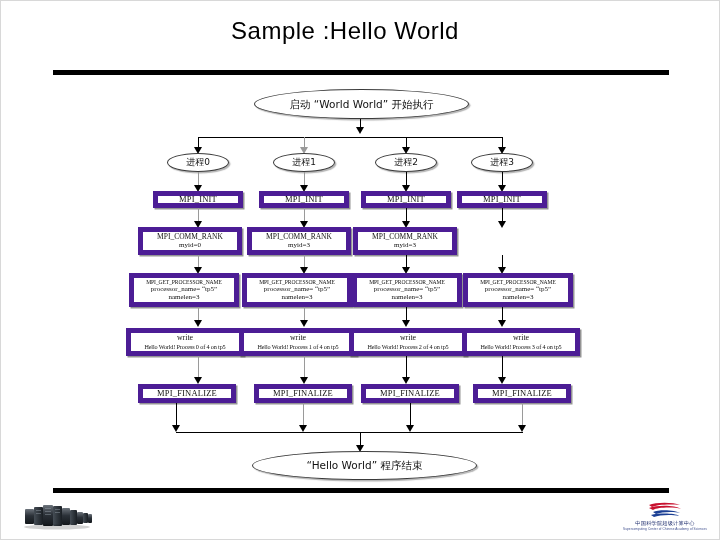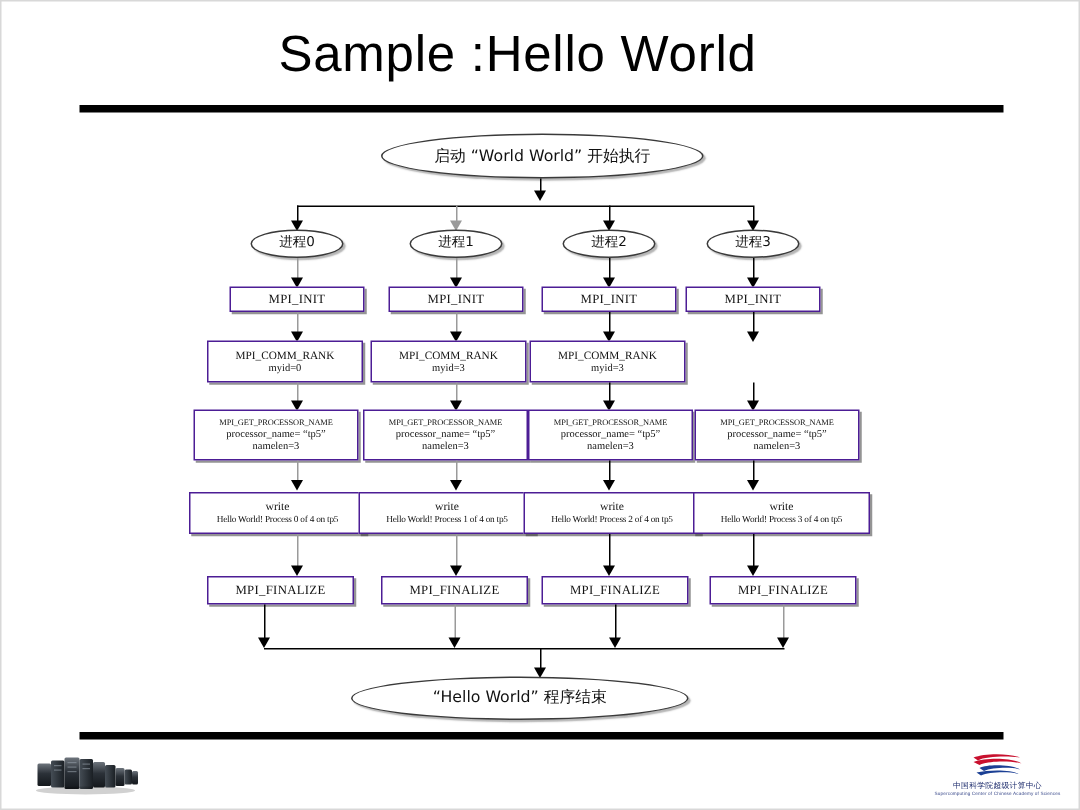--- a/index.html
+++ b/index.html
@@ -15,41 +15,41 @@
     width:720px;height:540px;
     border:1px solid #d8d8d8;
     box-sizing:border-box;
     background:#fff;
   }
   
   #title{
     position:absolute;left:0;top:16px;width:688px;
     text-align:center;
     font-family:"Liberation Sans", sans-serif;
-    font-size:34px;font-weight:400;color:#000;
+    font-size:24px;font-weight:400;color:#000;
     letter-spacing:.5px;
     white-space:nowrap;
   }
   .rule{
     position:absolute;left:52px;width:616px;height:5px;
     background:#000;
   }
   #rule-top{top:69px;}
   #rule-bottom{top:487px;}
 
   
   #diagram{
     position:absolute;left:0;top:0;width:720px;height:540px;
     pointer-events:none;
   }
   .node{
     position:absolute;
     box-sizing:border-box;
     background:#fff;
-    border:1px solid #4c1d95;
+    border:5px solid #4c1d95;
     color:#111;
     display:flex;flex-direction:column;
     align-items:center;justify-content:center;
     text-align:center;
     font-family:"Liberation Serif", serif;
     line-height:1.15;
     box-shadow:1.5px 1.5px 0 rgba(60,60,60,.55);
   }
   .oval{
     border-radius:50%;
@@ -258,21 +258,21 @@
     <div class="node l1" style="left:472px;top:383px;width:98px;height:19px;">
       <span>MPI_FINALIZE</span>
     </div>
     <div class="vline faint" style="left:521px;top:402px;height:27px;"></div>
     <div class="arrowhead" style="left:517px;top:424px;"></div>
 
     <div class="hline" style="left:175px;top:431px;width:347px;"></div>
     <div class="vline" style="left:359px;top:431px;height:17px;"></div>
     <div class="arrowhead" style="left:355px;top:444px;"></div>
 
-    <div class="node oval big" style="left:233px;top:450px;width:225px;height:29px;">
+    <div class="node oval big" style="left:251px;top:450px;width:225px;height:29px;">
       <span class="cjk">“Hello World” 程序结束</span>
     </div>
   </div>
 
   <svg id="server-photo" viewBox="0 0 84 30">
     <defs>
       <linearGradient id="rk" x1="0" y1="0" x2="0" y2="1">
         <stop offset="0" stop-color="#6d747c"></stop>
         <stop offset="0.45" stop-color="#2b3138"></stop>
         <stop offset="1" stop-color="#14181c"></stop>

